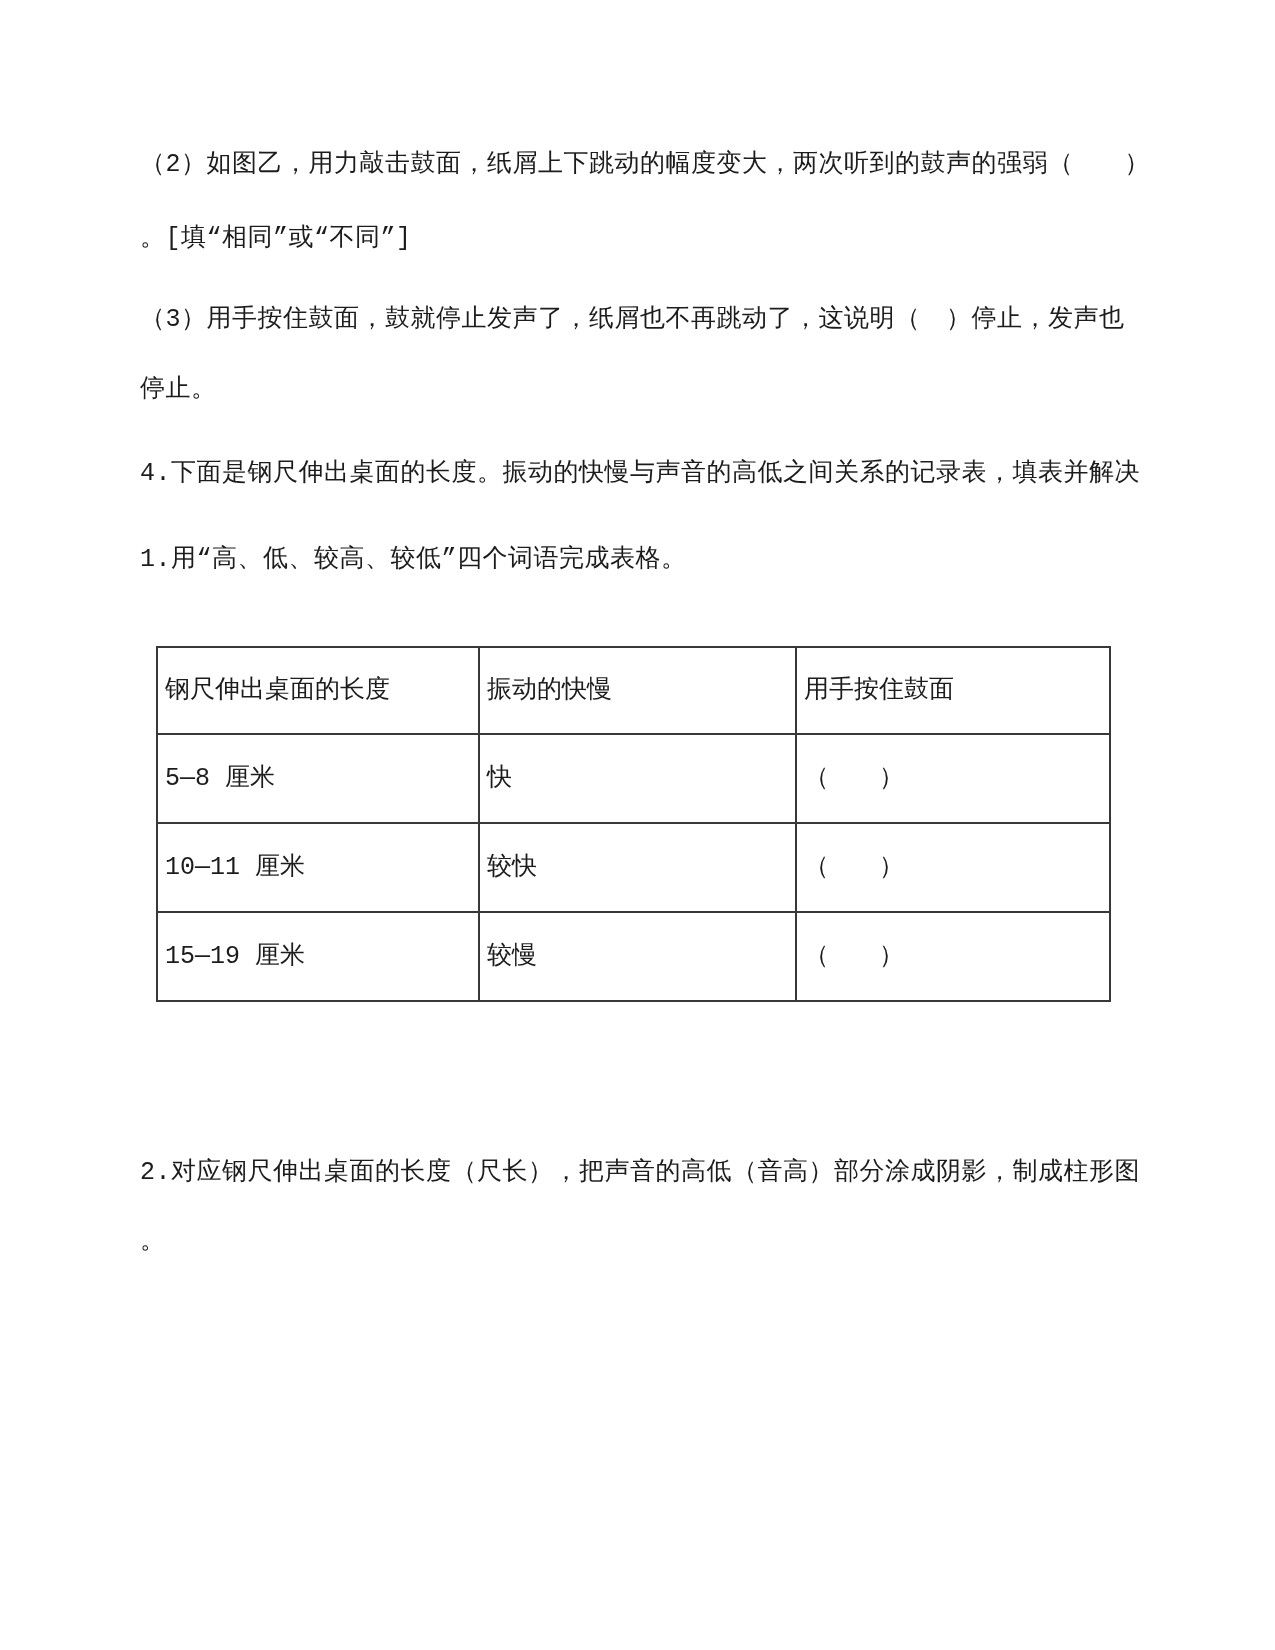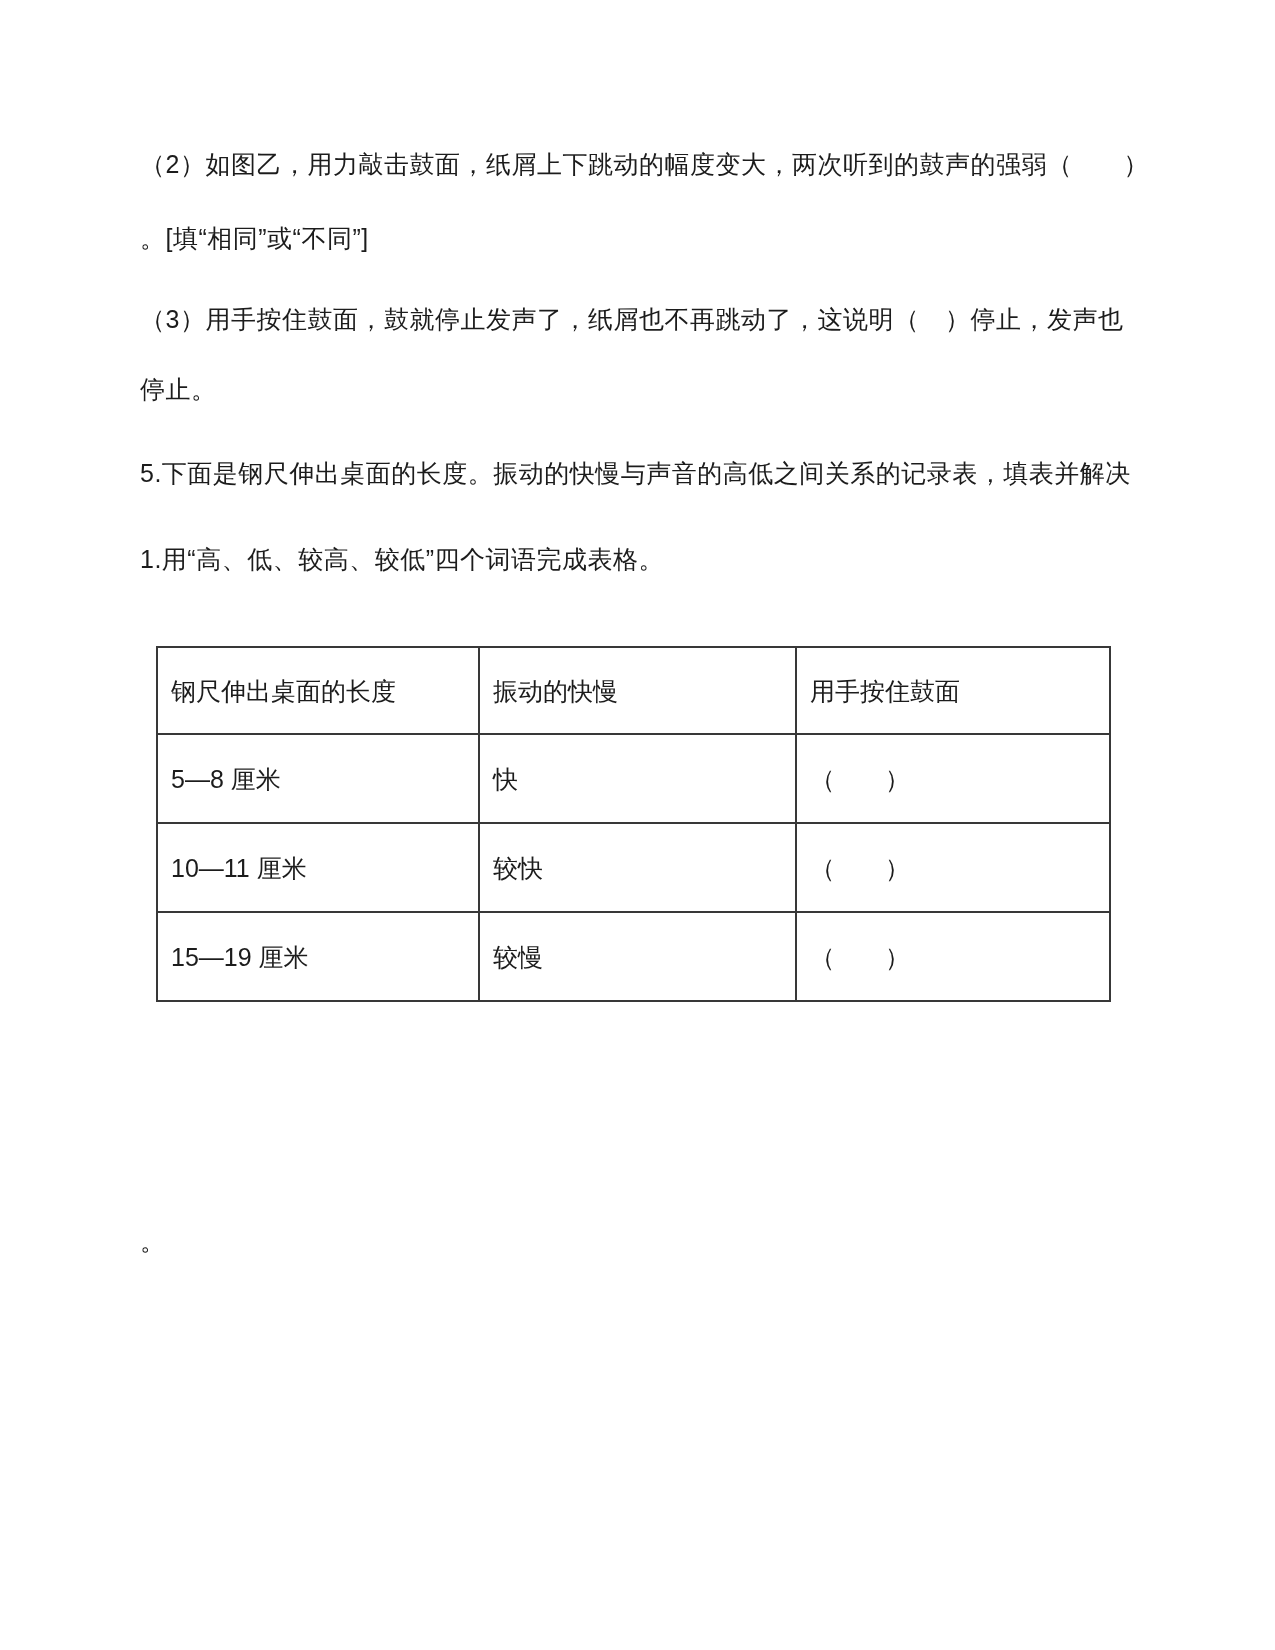--- a/index.html
+++ b/index.html
@@ -6,21 +6,21 @@
     margin: 0;
     padding: 0;
     background: #ffffff;
   }
   .page {
     position: relative;
     width: 1275px;
     height: 1650px;
     background: #ffffff;
     overflow: hidden;
-    font-family: Liberation Sans, sans-serif;
+    font-family: Liberation Mono, monospace;
     color: #1c1c1c;
   }
   .line {
     position: absolute;
     left: 140px;
     width: 1000px;
     font-size: 25px;
     line-height: 33px;
     white-space: pre;
     letter-spacing: 0.5px;
@@ -28,42 +28,42 @@
   .qtable {
     position: absolute;
     left: 156px;
     top: 646px;
     width: 953px;
     border-collapse: collapse;
     table-layout: fixed;
   }
   .qtable td {
     border: 2px solid var(--table-border, #383838);
-    padding: 0 4px 0 13px;
+    padding: 0 4px 0 7px;
     vertical-align: middle;
     font-size: 25px;
     line-height: 32px;
     white-space: pre;
     overflow: hidden;
   }
   .qtable tr.header-row td { height: 85px; }
   .qtable tr.data-row td   { height: 87px; }
 </style>
 </head>
 <body>
 
 <div class="page" style="color: rgb(28, 28, 28); background: rgb(255, 255, 255);">
 
   <div class="line" style="top:148px">（2）如图乙，用力敲击鼓面，纸屑上下跳动的幅度变大，两次听到的鼓声的强弱（　　）</div>
   <div class="line" style="top:222px">。[填“相同”或“不同”]</div>
 
   <div class="line" style="top:303px">（3）用手按住鼓面，鼓就停止发声了，纸屑也不再跳动了，这说明（　）停止，发声也</div>
   <div class="line" style="top:373px">停止。</div>
 
-  <div class="line" style="top:457px">5.下面是钢尺伸出桌面的长度。振动的快慢与声音的高低之间关系的记录表，填表并解决</div>
+  <div class="line" style="top:457px">4.下面是钢尺伸出桌面的长度。振动的快慢与声音的高低之间关系的记录表，填表并解决</div>
 
   <div class="line" style="top:543px">1.用“高、低、较高、较低”四个词语完成表格。</div>
 
   <table class="qtable">
     <colgroup>
       <col style="width:322px">
       <col style="width:317px">
       <col style="width:314px">
     </colgroup>
     <tbody>
@@ -83,15 +83,16 @@
         <td>（　　）</td>
       </tr>
       <tr class="data-row">
         <td>15—19 厘米</td>
         <td>较慢</td>
         <td>（　　）</td>
       </tr>
     </tbody>
   </table>
 
+  <div class="line" style="top:1156px">2.对应钢尺伸出桌面的长度（尺长），把声音的高低（音高）部分涂成阴影，制成柱形图</div>
   <div class="line" style="top:1225px">。</div>
 
 </div>
 
 </body></html>

